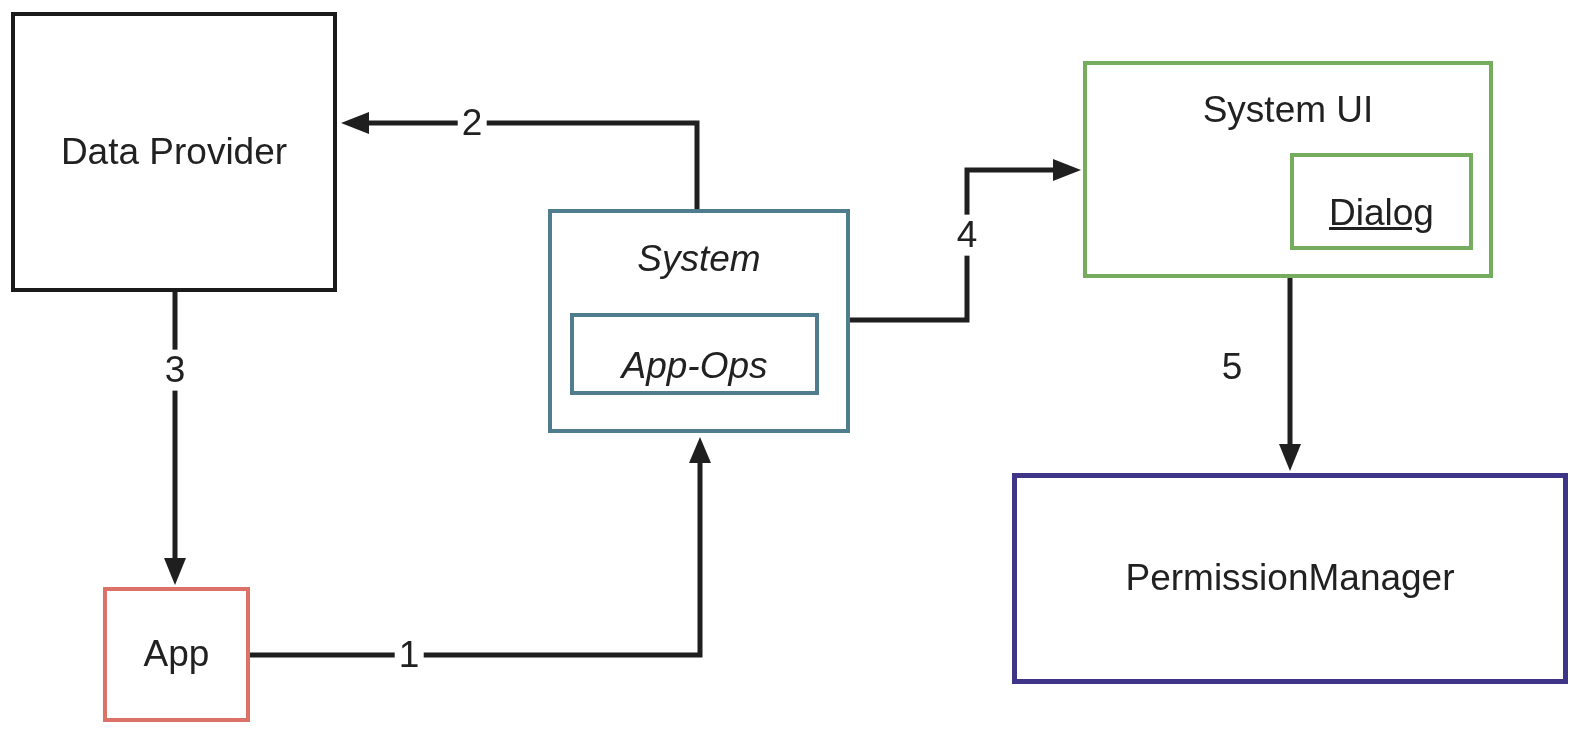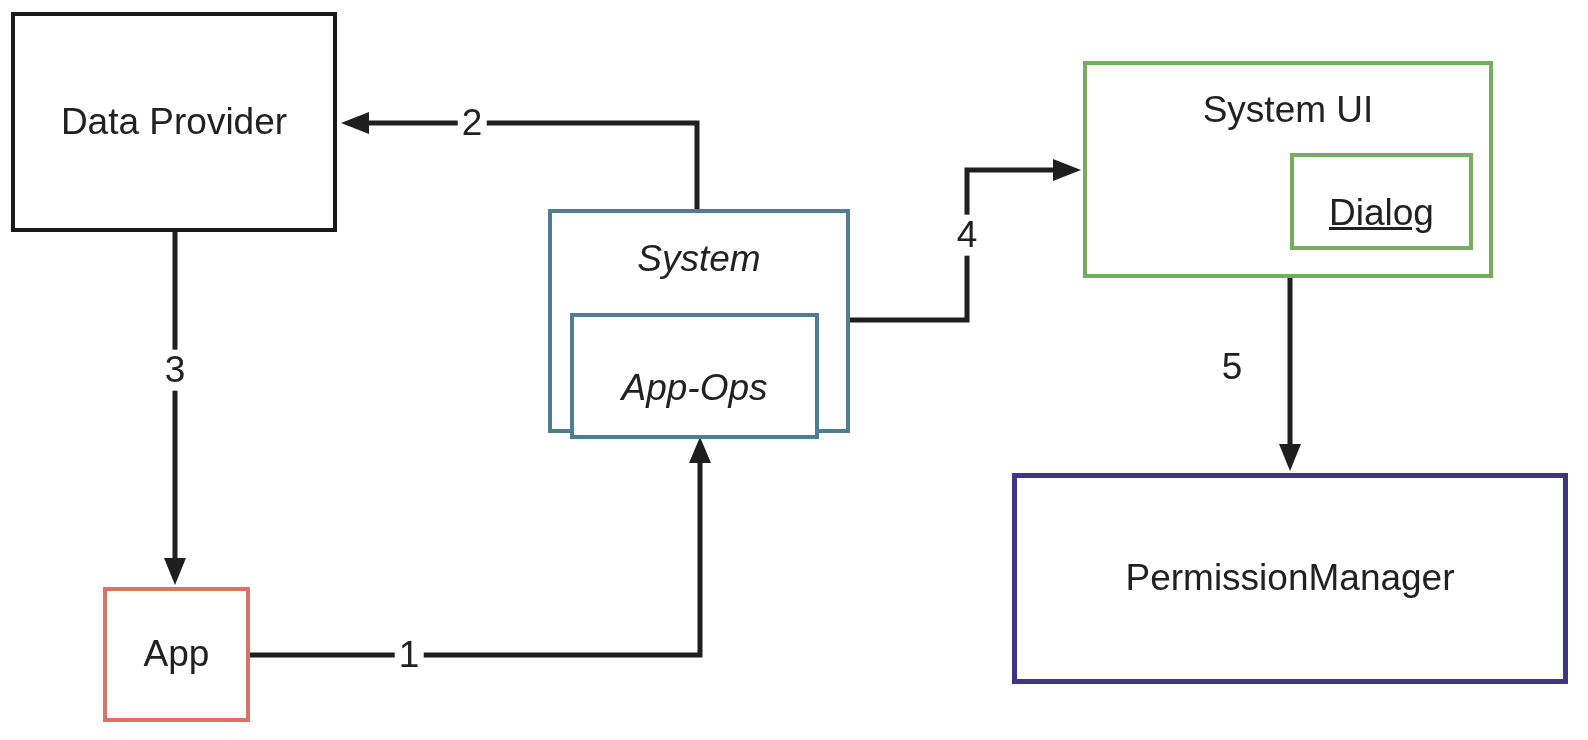--- a/index.html
+++ b/index.html
@@ -78,27 +78,27 @@
     <g>
       <polyline points="850,320 967,320 967,170 1058,170" style="stroke: rgb(31, 31, 31);"></polyline>
       <polygon points="1081,170 1053,159 1053,181" style="fill: rgb(31, 31, 31);"></polygon>
     </g>
     <g>
       <polyline points="1290,278 1290,450" style="stroke: rgb(31, 31, 31);"></polyline>
       <polygon points="1290,471 1279,444 1301,444" style="fill: rgb(31, 31, 31);"></polygon>
     </g>
   </svg>
 
-  <div class="node" id="node-data-provider" style="left: 11px; top: 12px; width: 326px; height: 220px; border-color: rgb(26, 26, 26);">
+  <div class="node" id="node-data-provider" style="left: 11px; top: 12px; width: 326px; height: 280px; border-color: rgb(26, 26, 26);">
     <span class="node-title">Data Provider</span>
   </div>
 
   <div class="node node--container" id="node-system" style="left: 548px; top: 209px; width: 302px; height: 224px; border-color: rgb(80, 125, 142); font-style: italic;">
     <span class="node-title">System</span>
-    <div class="node node--inner" id="node-app-ops" style="left: 18px; top: 100px; width: 249px; height: 126px; border-color: rgb(80, 125, 142);">
+    <div class="node node--inner" id="node-app-ops" style="left: 18px; top: 100px; width: 249px; height: 82px; border-color: rgb(80, 125, 142);">
       <span class="node-title">App-Ops</span>
     </div>
   </div>
 
   <div class="node node--container" id="node-system-ui" style="left: 1083px; top: 61px; width: 410px; height: 217px; border-color: rgb(118, 172, 93);">
     <span class="node-title">System UI</span>
     <div class="node node--inner" id="node-dialog" style="left: 203px; top: 88px; width: 183px; height: 97px; border-color: rgb(118, 172, 93); text-decoration: underline;">
       <span class="node-title">Dialog</span>
     </div>
   </div>

